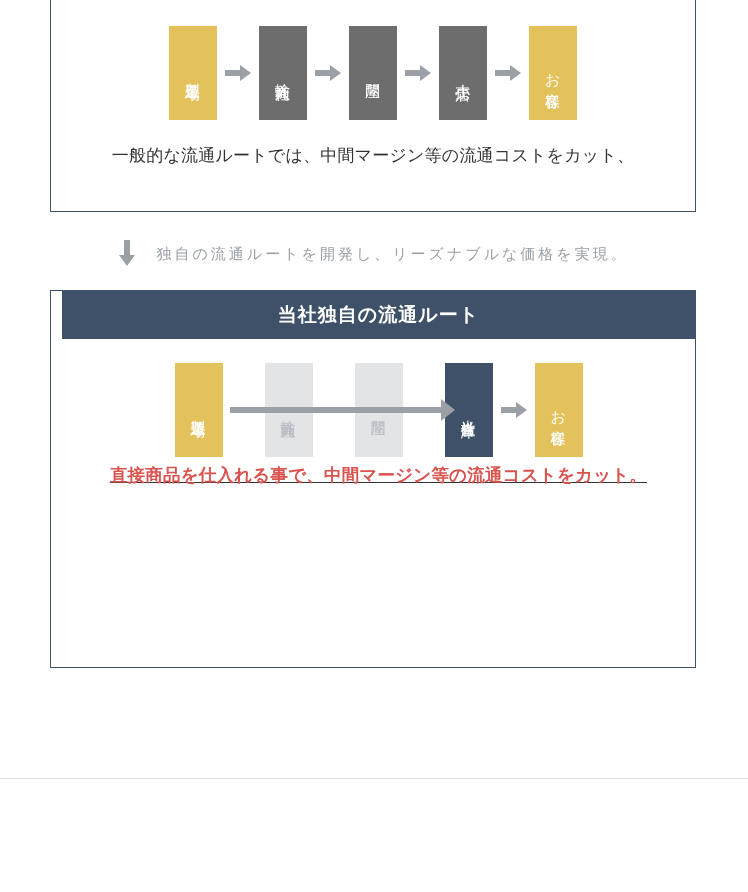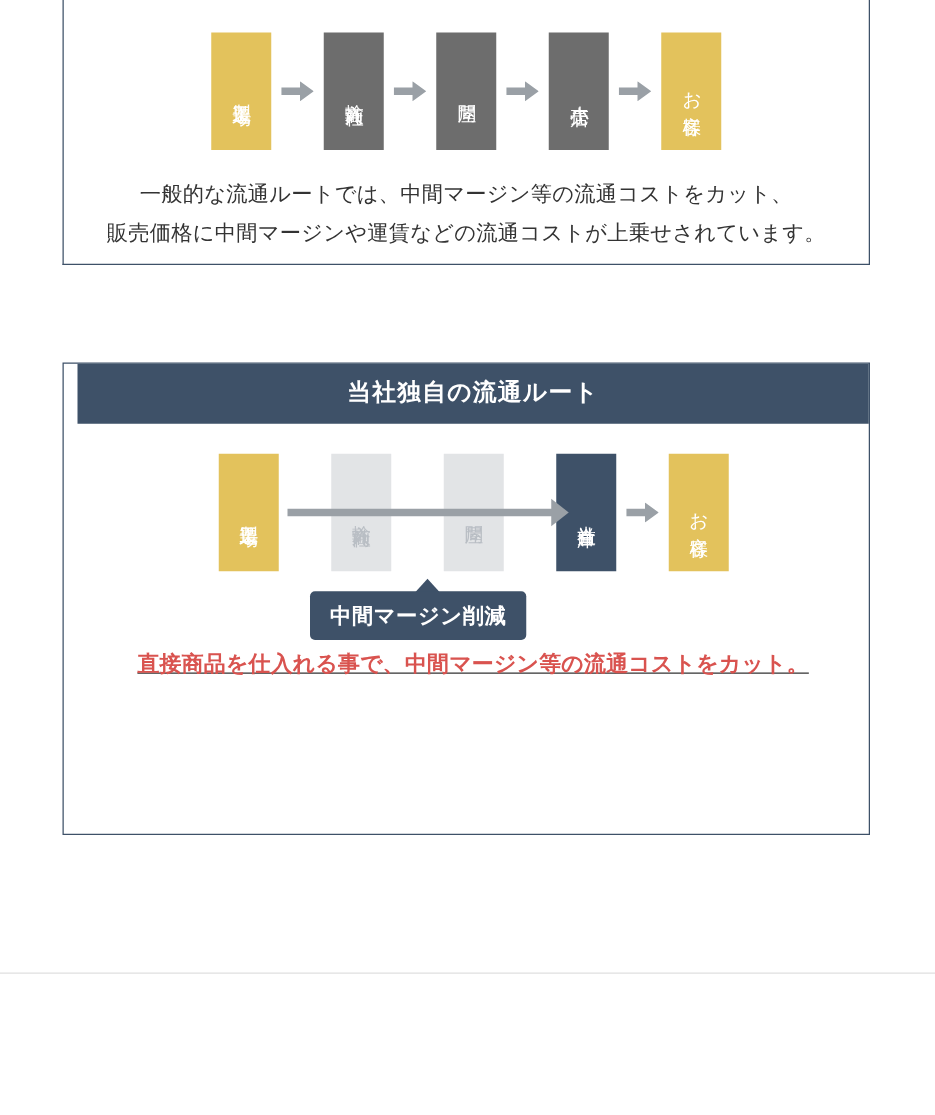--- a/index.html
+++ b/index.html
@@ -241,24 +241,31 @@
             <path d="M0 5 h15 V0 l11 8 -11 8 V11 H0 Z" fill="#9aa0a6"></path>
           </svg>
       </div>
       <div class="node gold">
         <span>お客様</span>
       </div>
     </div>
 
     <div class="body-text">
       <span class="line">一般的な流通ルートでは、中間マージン等の流通コストをカット、</span>
-      <span class="line">販売価格に中間マージンや運賃などの流通コストが上乗せされています。</span>
     </div>
   </div>
 
+  <div class="note">
+    <span class="down-arrow">
+      <svg width="16" height="26" viewBox="0 0 16 26">
+          <path d="M5 0 h6 v15 h5 l-8 11 -8 -11 h5 Z" fill="#9aa0a6"></path>
+        </svg>
+    </span>
+    <span class="note-text">独自の流通ルートを開発し、リーズナブルな価格を実現。</span>
+  </div>
 
   <div class="panel panel-own">
     <div class="panel-header">当社独自の流通ルート</div>
 
     <div class="flow" style="margin-top:24px;">
       <div class="strike" style="left:168px; width:212px;"></div>
 
       <div class="node gold">
         <span>製造工場</span>
       </div>
@@ -277,24 +284,20 @@
       <div class="arrow">
         <svg width="26" height="16" viewBox="0 0 26 16">
             <path d="M0 5 h15 V0 l11 8 -11 8 V11 H0 Z" fill="#9aa0a6"></path>
           </svg>
       </div>
       <div class="node gold">
         <span>お客様</span>
       </div>
     </div>
 
-    <div class="badge-wrap">
-      <div class="badge-tip"></div>
-      <div class="badge">中間マージン削減</div>
-    </div>
 
     <div class="body-text" style="margin-top:2px;text-decoration:underline;">
       <span class="line emph">直接商品を仕入れる事で、中間マージン等の流通コストをカット。</span>
     </div>
   </div>
 
   <div class="divider"></div>
 
 </div>
 

